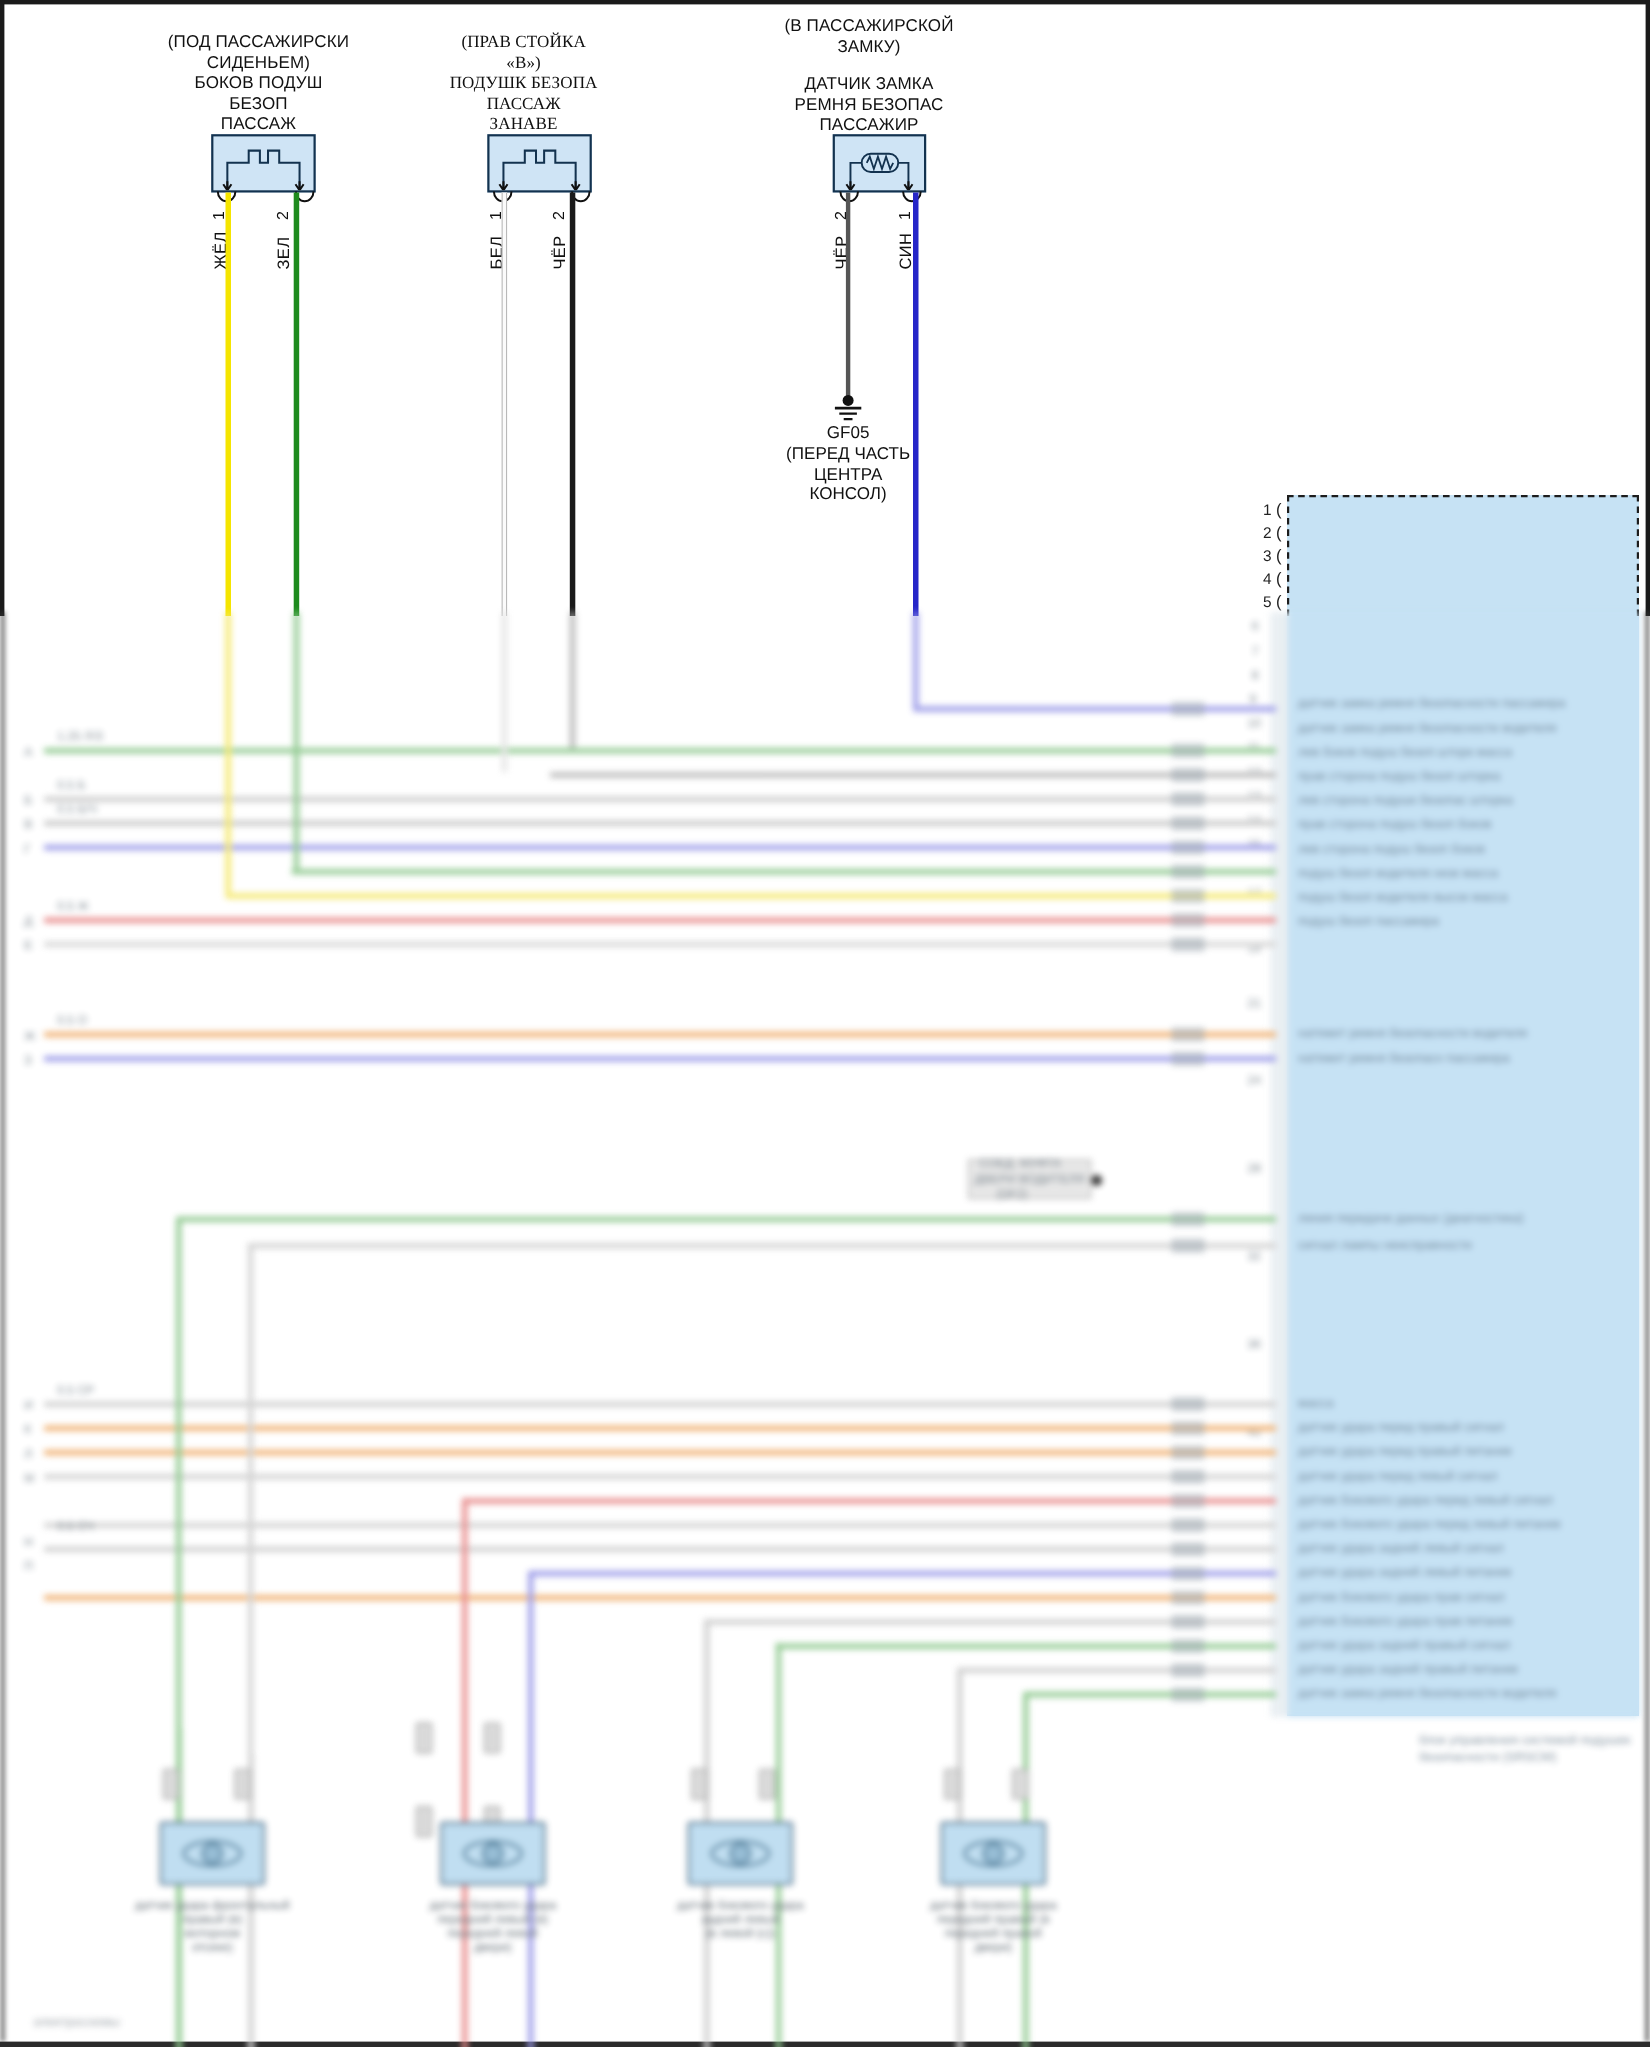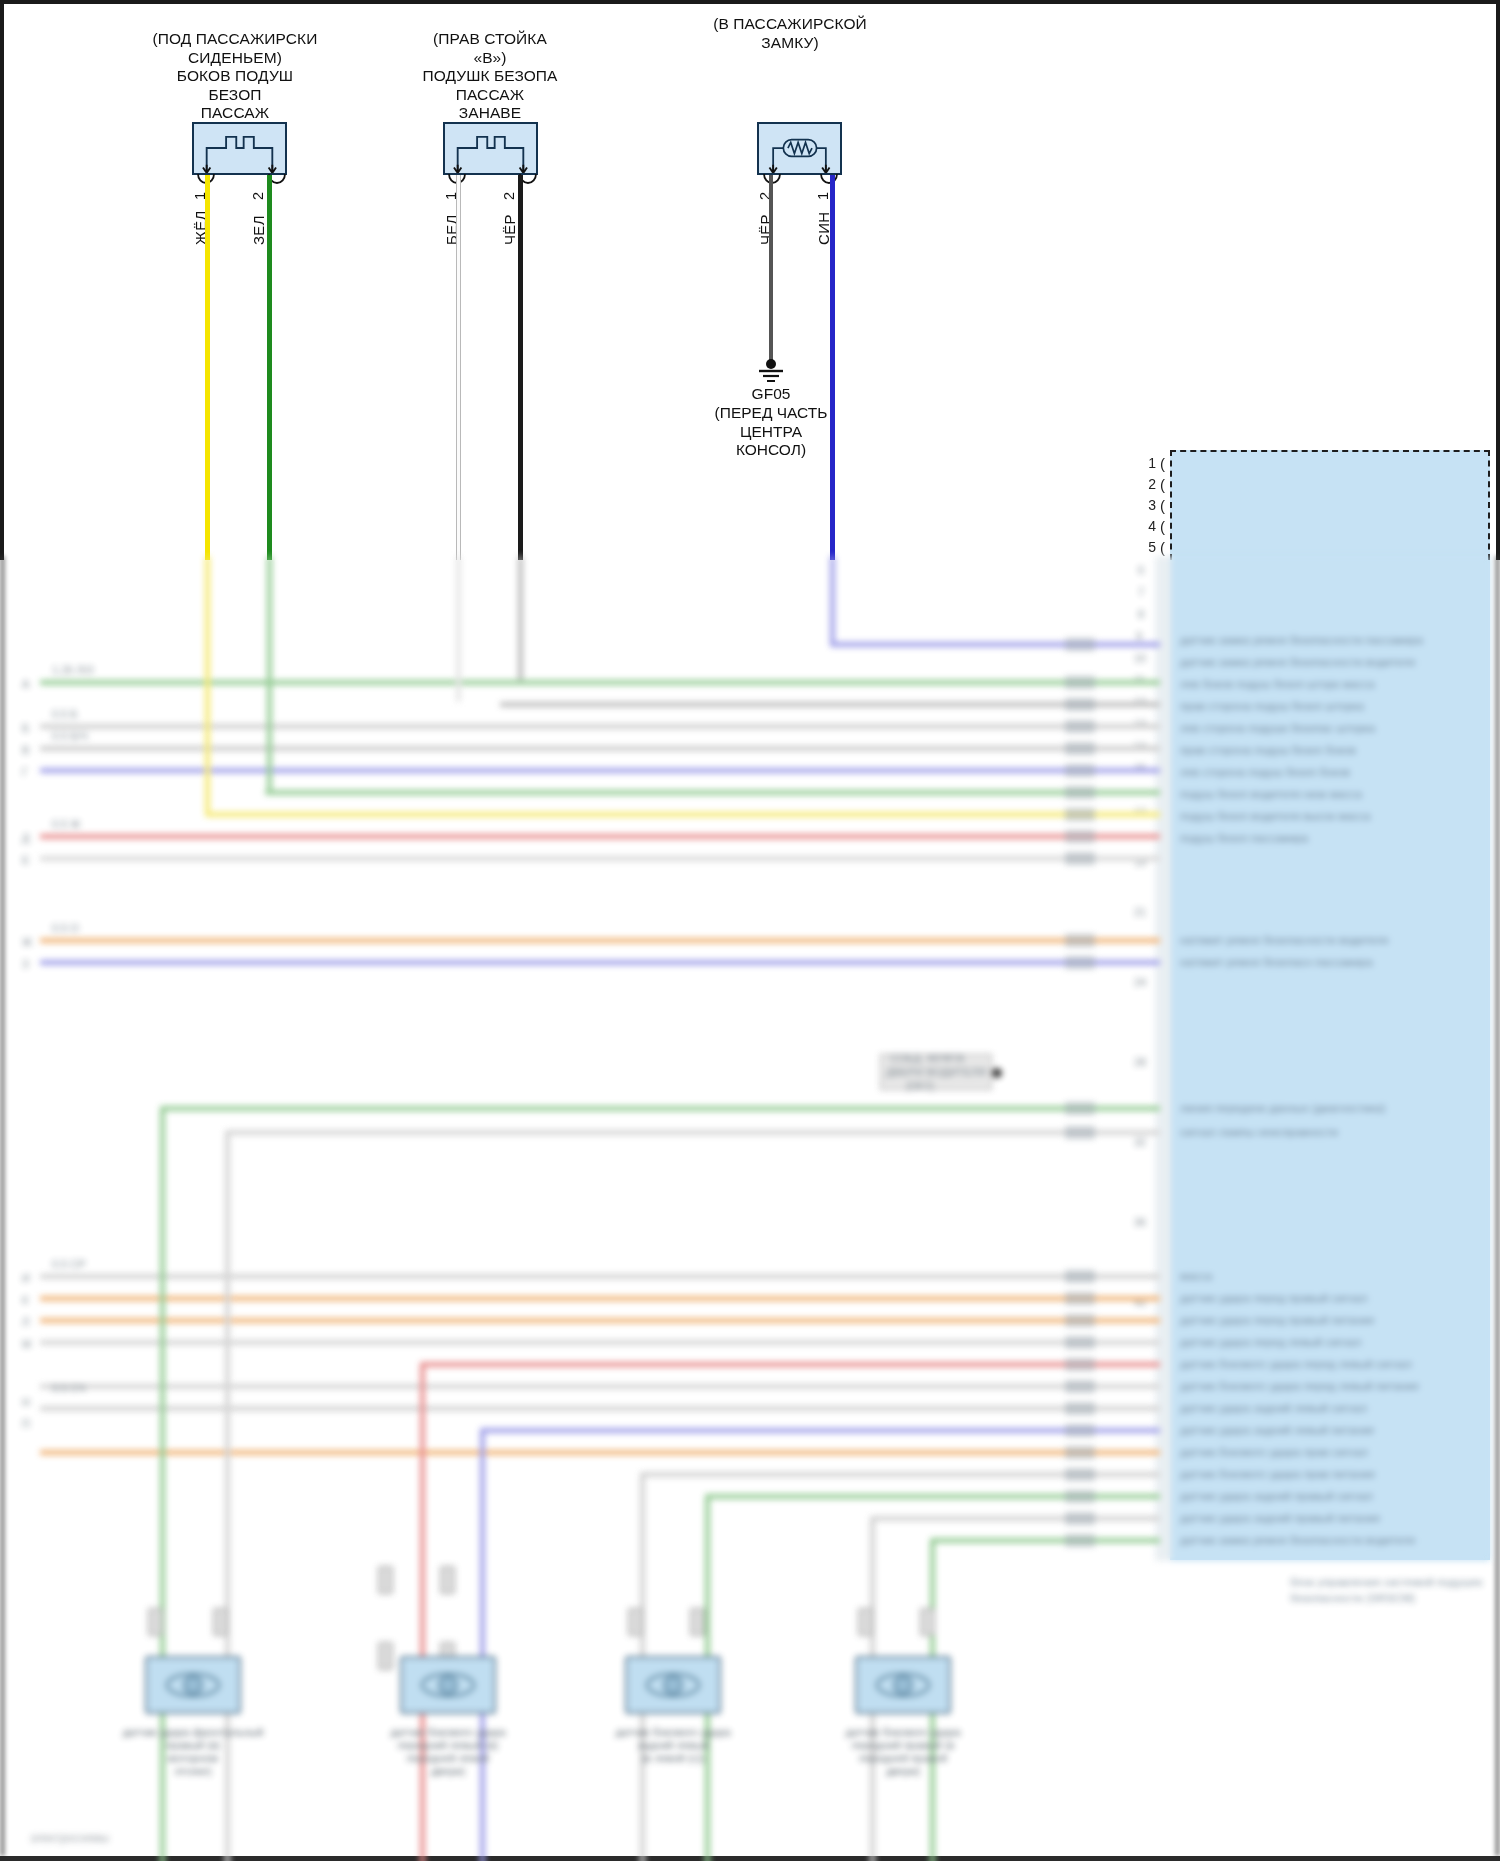--- a/index.html
+++ b/index.html
@@ -201,21 +201,21 @@
   <div class="pin-num" style="left:192px;top:200px;">1</div>
   <div class="wire-label" style="left:192px;top:245px;">ЖЁЛ</div>
 
   <div class="pin-num" style="left:250px;top:200px;">2</div>
   <div class="wire-label" style="left:250px;top:245px;">ЗЕЛ</div>
 
   <div class="wire" style="left:205px;top:175px;width:5px;height:385px;background:#f5e500;"></div>
 
   <div class="wire" style="left:267px;top:175px;width:5px;height:385px;background:#1e8b1e;"></div>
 
-  <div class="conn-caption" style="left:390px;top:30px;width:200px;">(ПРАВ СТОЙКА
+  <div class="conn-caption" style="left:376px;top:30px;width:200px;font-family:Liberation Serif, serif;">(ПРАВ СТОЙКА
 «В»)
 ПОДУШК БЕЗОПА
 ПАССАЖ
 ЗАНАВЕ</div>
 
   <div class="conn-box" style="left:443px;top:122px;width:95px;height:53px;">
     <svg class="conn-inner" viewBox="0 0 95 53">
       <path d="M12 50 L12 26 L33 26 L33 14 L44 14 L44 26 L52 26 L52 14 L63 14 L63 26 L83 26 L83 50" fill="none" stroke="#13324f" stroke-width="2"></path>
       <path d="M12 44 L12 53 M8 47 L12 53 L16 47" fill="none" stroke="#111" stroke-width="2"></path>
       <path d="M83 44 L83 53 M79 47 L83 53 L87 47" fill="none" stroke="#111" stroke-width="2"></path>
@@ -231,20 +231,23 @@
 
   <div class="pin-num" style="left:501px;top:200px;">2</div>
   <div class="wire-label" style="left:501px;top:245px;">ЧЁР</div>
 
   <div class="wire" style="left:456px;top:175px;width:5px;height:385px;background:#fbfbfb;border-left:1px solid #b9b9b9;border-right:1px solid #b9b9b9;box-sizing:border-box;"></div>
 
   <div class="wire" style="left:518px;top:175px;width:5px;height:385px;background:#1a1a1a;"></div>
 
   <div class="conn-caption" style="left:680px;top:15px;width:220px;">(В ПАССАЖИРСКОЙ
 ЗАМКУ)</div>
+  <div class="conn-caption" style="left:680px;top:68px;width:220px;">ДАТЧИК ЗАМКА
+РЕМНЯ БЕЗОПАС
+ПАССАЖИР</div>
 
   <div class="conn-box" style="left:757px;top:122px;width:85px;height:53px;">
     <svg class="conn-inner" viewBox="0 0 85 53">
       <rect x="25" y="17" width="36" height="18" rx="9" fill="none" stroke="#13324f" stroke-width="1.9"></rect>
       <path d="M30 26 L33 20 L37 32 L41 20 L45 32 L49 20 L53 32 L56 26" fill="none" stroke="#13324f" stroke-width="1.8"></path>
       <path d="M14 50 L14 26 L25 26 M61 26 L71 26 L71 50" fill="none" stroke="#13324f" stroke-width="1.9"></path>
       <path d="M14 44 L14 53 M10 47 L14 53 L18 47" fill="none" stroke="#111" stroke-width="2"></path>
       <path d="M71 44 L71 53 M67 47 L71 53 L75 47" fill="none" stroke="#111" stroke-width="2"></path>
     </svg>
   </div>

